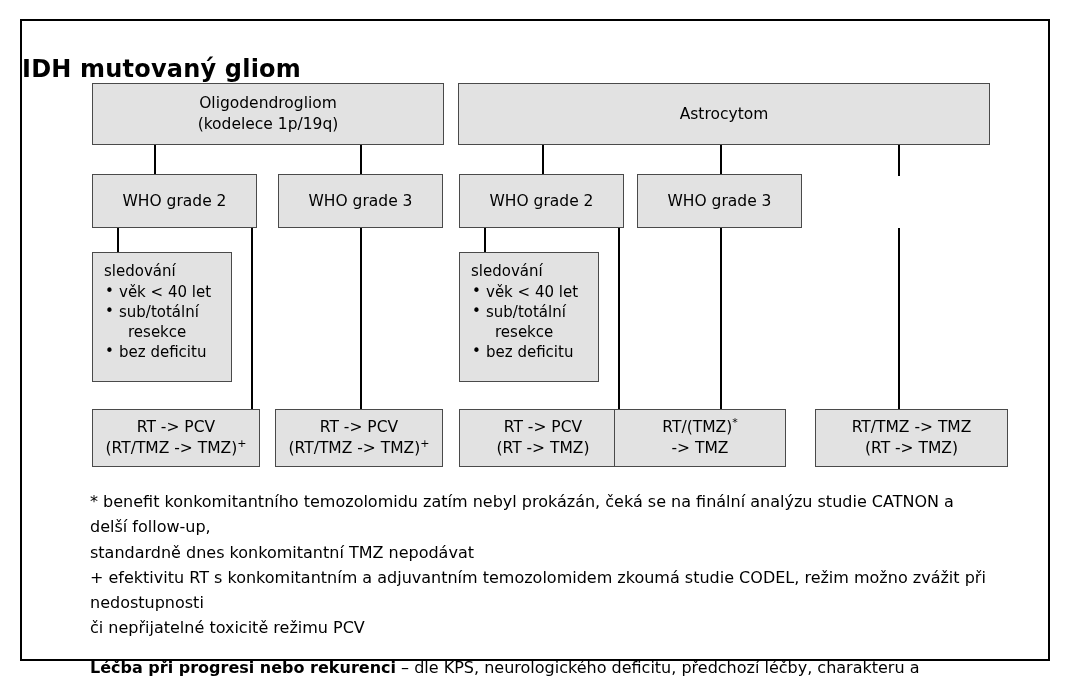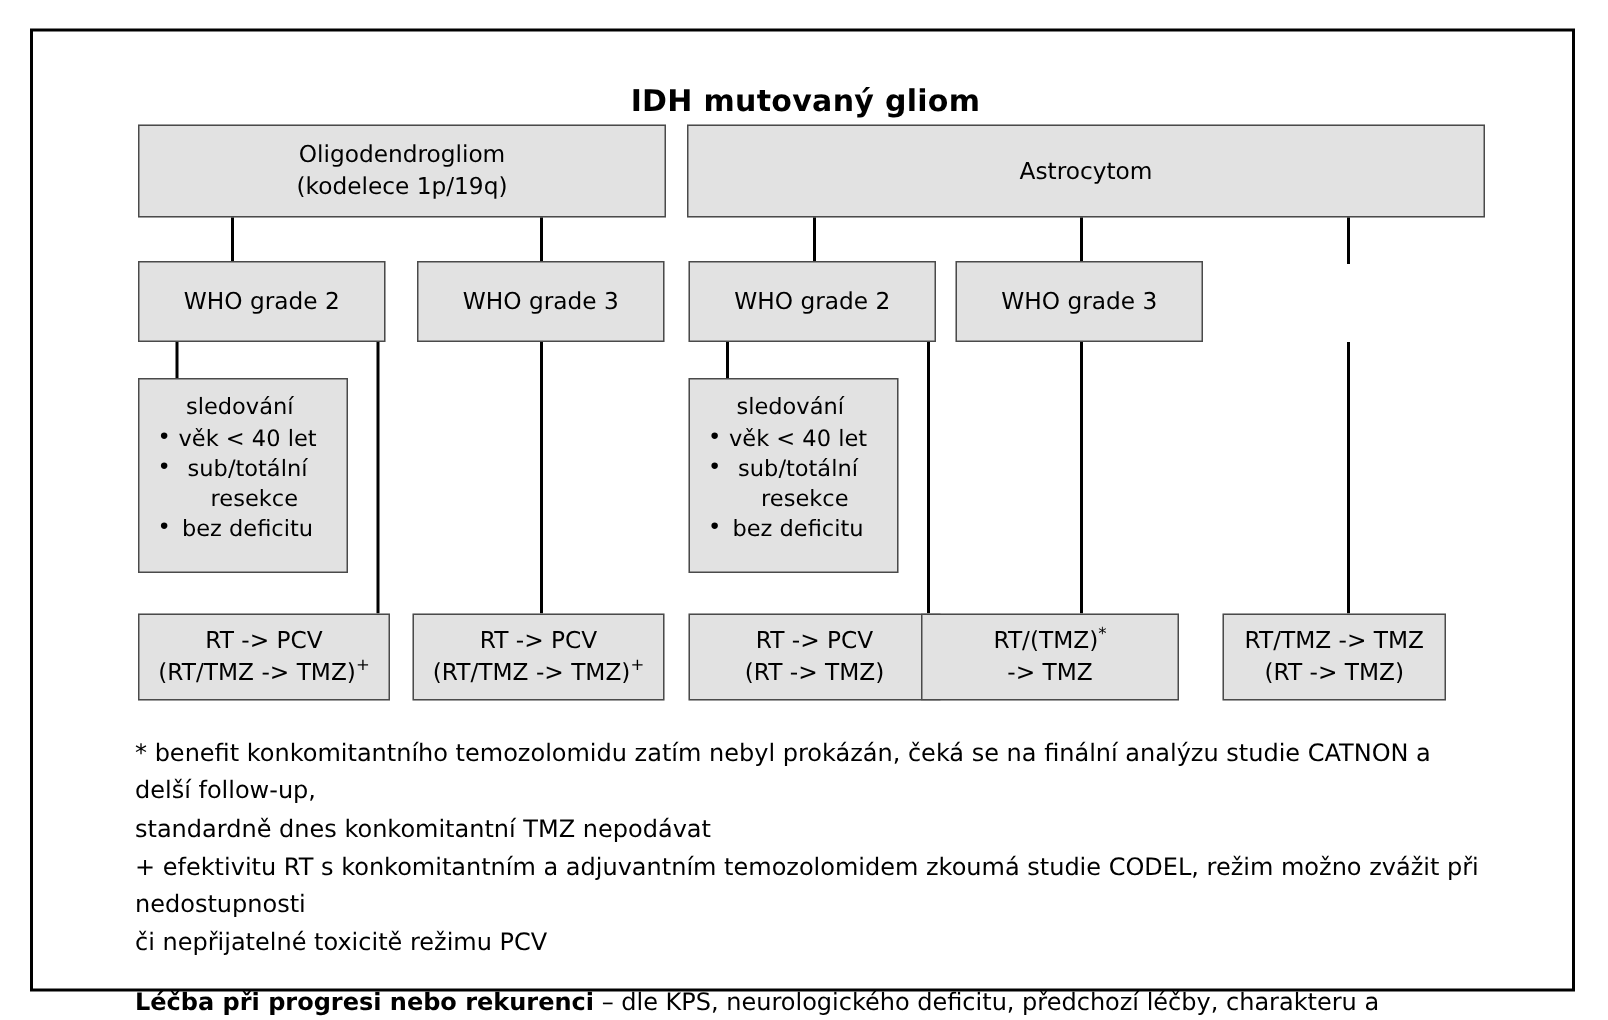--- a/index.html
+++ b/index.html
@@ -32,22 +32,21 @@
     border: 2px solid #000000;
     box-sizing: border-box;
     background: #ffffff;
   }
 
   .title {
     position: absolute;
     left: 0;
     top: 34px;
     width: 1030px;
-    text-align: center;
-    font-size: 20px;
+    font-size: 24px;
     font-weight: bold;
     letter-spacing: 0.2px;
   }
 
   
   .node {
     position: absolute;
     background: #e2e2e2;
     border: 1px solid #4a4a4a;
     box-sizing: border-box;
@@ -63,26 +62,25 @@
   .node .ln { display: block; white-space: nowrap; }
 
   .node.sled {
     align-items: flex-start;
     justify-content: flex-start;
     text-align: left;
     padding: 9px 8px 8px 11px;
     font-size: 15px;
     line-height: 1.28;
   }
-  .sled-title { display: block; margin-bottom: 2px; margin-left: 20px; }
+  .sled-title { display: block; margin-bottom: 2px; }
   .sled-list {
     margin: 0;
     padding: 0;
     list-style: none;
-    text-align: center;
   }
   .sled-list li {
     position: relative;
     padding-left: 15px;
     margin: 0 0 1px 0;
   }
   .sled-list li::before {
     content: "\2022";
     position: absolute;
     left: 1px;
@@ -237,21 +235,21 @@
 
     <div class="node" style="left:592px; top:388px; width:172px; height:58px;">
       <span class="ln">
         <span>RT/(TMZ)</span><span class="sup">*</span>
       </span>
       <span class="ln">
         <span>-&gt; TMZ</span><span class="sup"></span>
       </span>
     </div>
 
-    <div class="node" style="left:793px; top:388px; width:149px; height:58px;">
+    <div class="node" style="left:793px; top:388px; width:193px; height:58px;">
       <span class="ln">
         <span>RT/TMZ -&gt; TMZ</span><span class="sup"></span>
       </span>
       <span class="ln">
         <span>(RT -&gt; TMZ)</span><span class="sup"></span>
       </span>
     </div>
 
     <div class="notes">
       <p>* benefit konkomitantního temozolomidu zatím nebyl prokázán, čeká se na finální analýzu studie CATNON a delší follow-up,</p>

